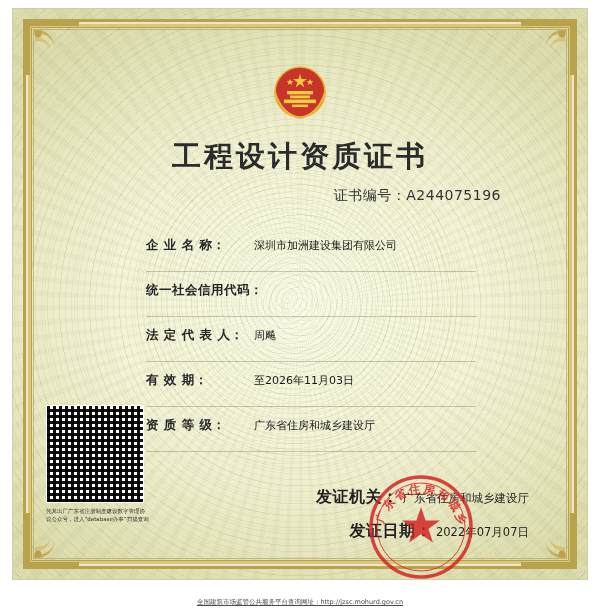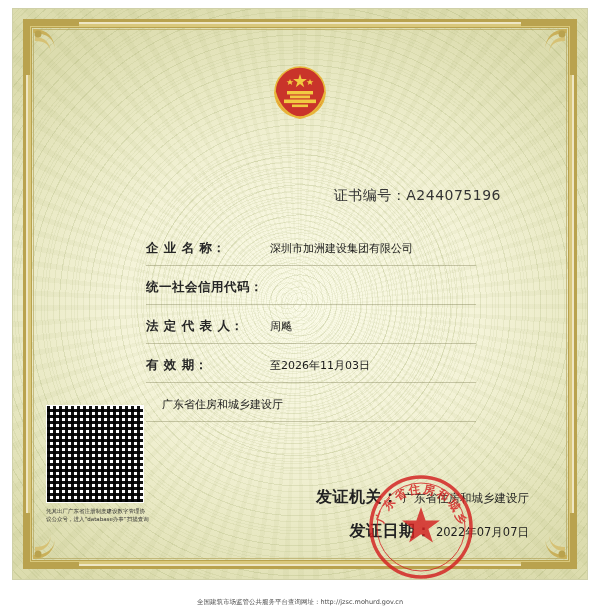--- a/index.html
+++ b/index.html
@@ -138,24 +138,24 @@
 
   
   .fields {
     position: absolute;
     left: 133px;
     top: 222px;
     width: 330px;
   }
   .field-row {
     display: flex;
-    align-items: flex-end;
+    align-items: center;
     min-height: 26px;
     border-bottom: 1px solid rgba(120,120,80,0.38);
-    padding-bottom: 8px;
+    padding-bottom: 14px;
     margin-bottom: 4px;
   }
   .field-label {
     width: 108px;
     flex: 0 0 108px;
     font-family: "DejaVu Sans", sans-serif;
     font-size: 12.5px;
     color: #262626;
     font-weight: bold;
     letter-spacing: .5px;
@@ -163,21 +163,20 @@
     padding-top: 3px;
   }
   .field-value {
     flex: 1;
     font-family: "DejaVu Sans", sans-serif;
     font-size: 11px;
     color: #1a1a1a;
     line-height: 1.35;
     padding-top: 4px;
     word-break: break-all;
-    margin-left: 16px;
   }
   .field-row.tall { min-height: 36px; }
 
   
   .qr-block {
     position: absolute;
     left: 33px;
     top: 396px;
     width: 104px;
   }
@@ -243,20 +242,21 @@
   
   .footer {
     position: absolute;
     left: 0; right: 0;
     bottom: 6px;
     text-align: center;
     font-family: "DejaVu Sans", sans-serif;
     font-size: 6.5px;
     line-height: 1.65;
     color: #4a4a4a;
+    text-decoration: underline;
   }
 </style>
 </head>
 <body>
 
 <div class="cert-page">
 
   <div class="cert-frame">
     <div class="guilloche"></div>
     <div class="guilloche2"></div>
@@ -306,20 +306,21 @@
         <polygon points="23,18 24,20.2 26.4,20.2 24.5,21.7 25.2,24 23,22.6 20.8,24 21.5,21.7 19.6,20.2 22,20.2" fill="#f2cb42"></polygon>
         <polygon points="43,18 44,20.2 46.4,20.2 44.5,21.7 45.2,24 43,22.6 40.8,24 41.5,21.7 39.6,20.2 42,20.2" fill="#f2cb42"></polygon>
         <rect x="20" y="30" width="26" height="3.4" fill="#f2cb42"></rect>
         <rect x="23" y="34.5" width="20" height="2.8" fill="#f2cb42"></rect>
         <rect x="17" y="38.5" width="32" height="3.6" fill="#f2cb42"></rect>
         <rect x="25" y="43.5" width="16" height="2.6" fill="#f2cb42"></rect>
         <path d="M8 31 C12 46 22 55 33 57 C44 55 54 46 58 31" fill="none" stroke="#e8b63a" stroke-width="2"></path>
       </svg>
     </div>
 
+    <div class="cert-title">工程设计资质证书</div>
 
     <div class="cert-number">
       <span>证书编号：</span><span>A244075196</span>
     </div>
 
     <div class="fields">
       <div class="field-row">
         <div class="field-label">企 业 名 称：</div>
         <div class="field-value">深圳市加洲建设集团有限公司</div>
       </div>
@@ -328,20 +329,21 @@
       </div>
       <div class="field-row">
         <div class="field-label">法 定 代 表 人：</div>
         <div class="field-value">周飚</div>
       </div>
       <div class="field-row">
         <div class="field-label">有 效 期：</div>
         <div class="field-value">至2026年11月03日</div>
       </div>
       <div class="field-row">
+        <div class="field-label">资 质 等 级：</div>
         <div class="field-value">广东省住房和城乡建设厅</div>
       </div>
     </div>
 
     <div class="qr-block">
       <div class="qr"></div>
       <div class="qr-caption">凭其出厂广东省注册制度建设数字管理协议公众号，进入“database办事”扫描查询</div>
     </div>
 
     <div class="issuer">

